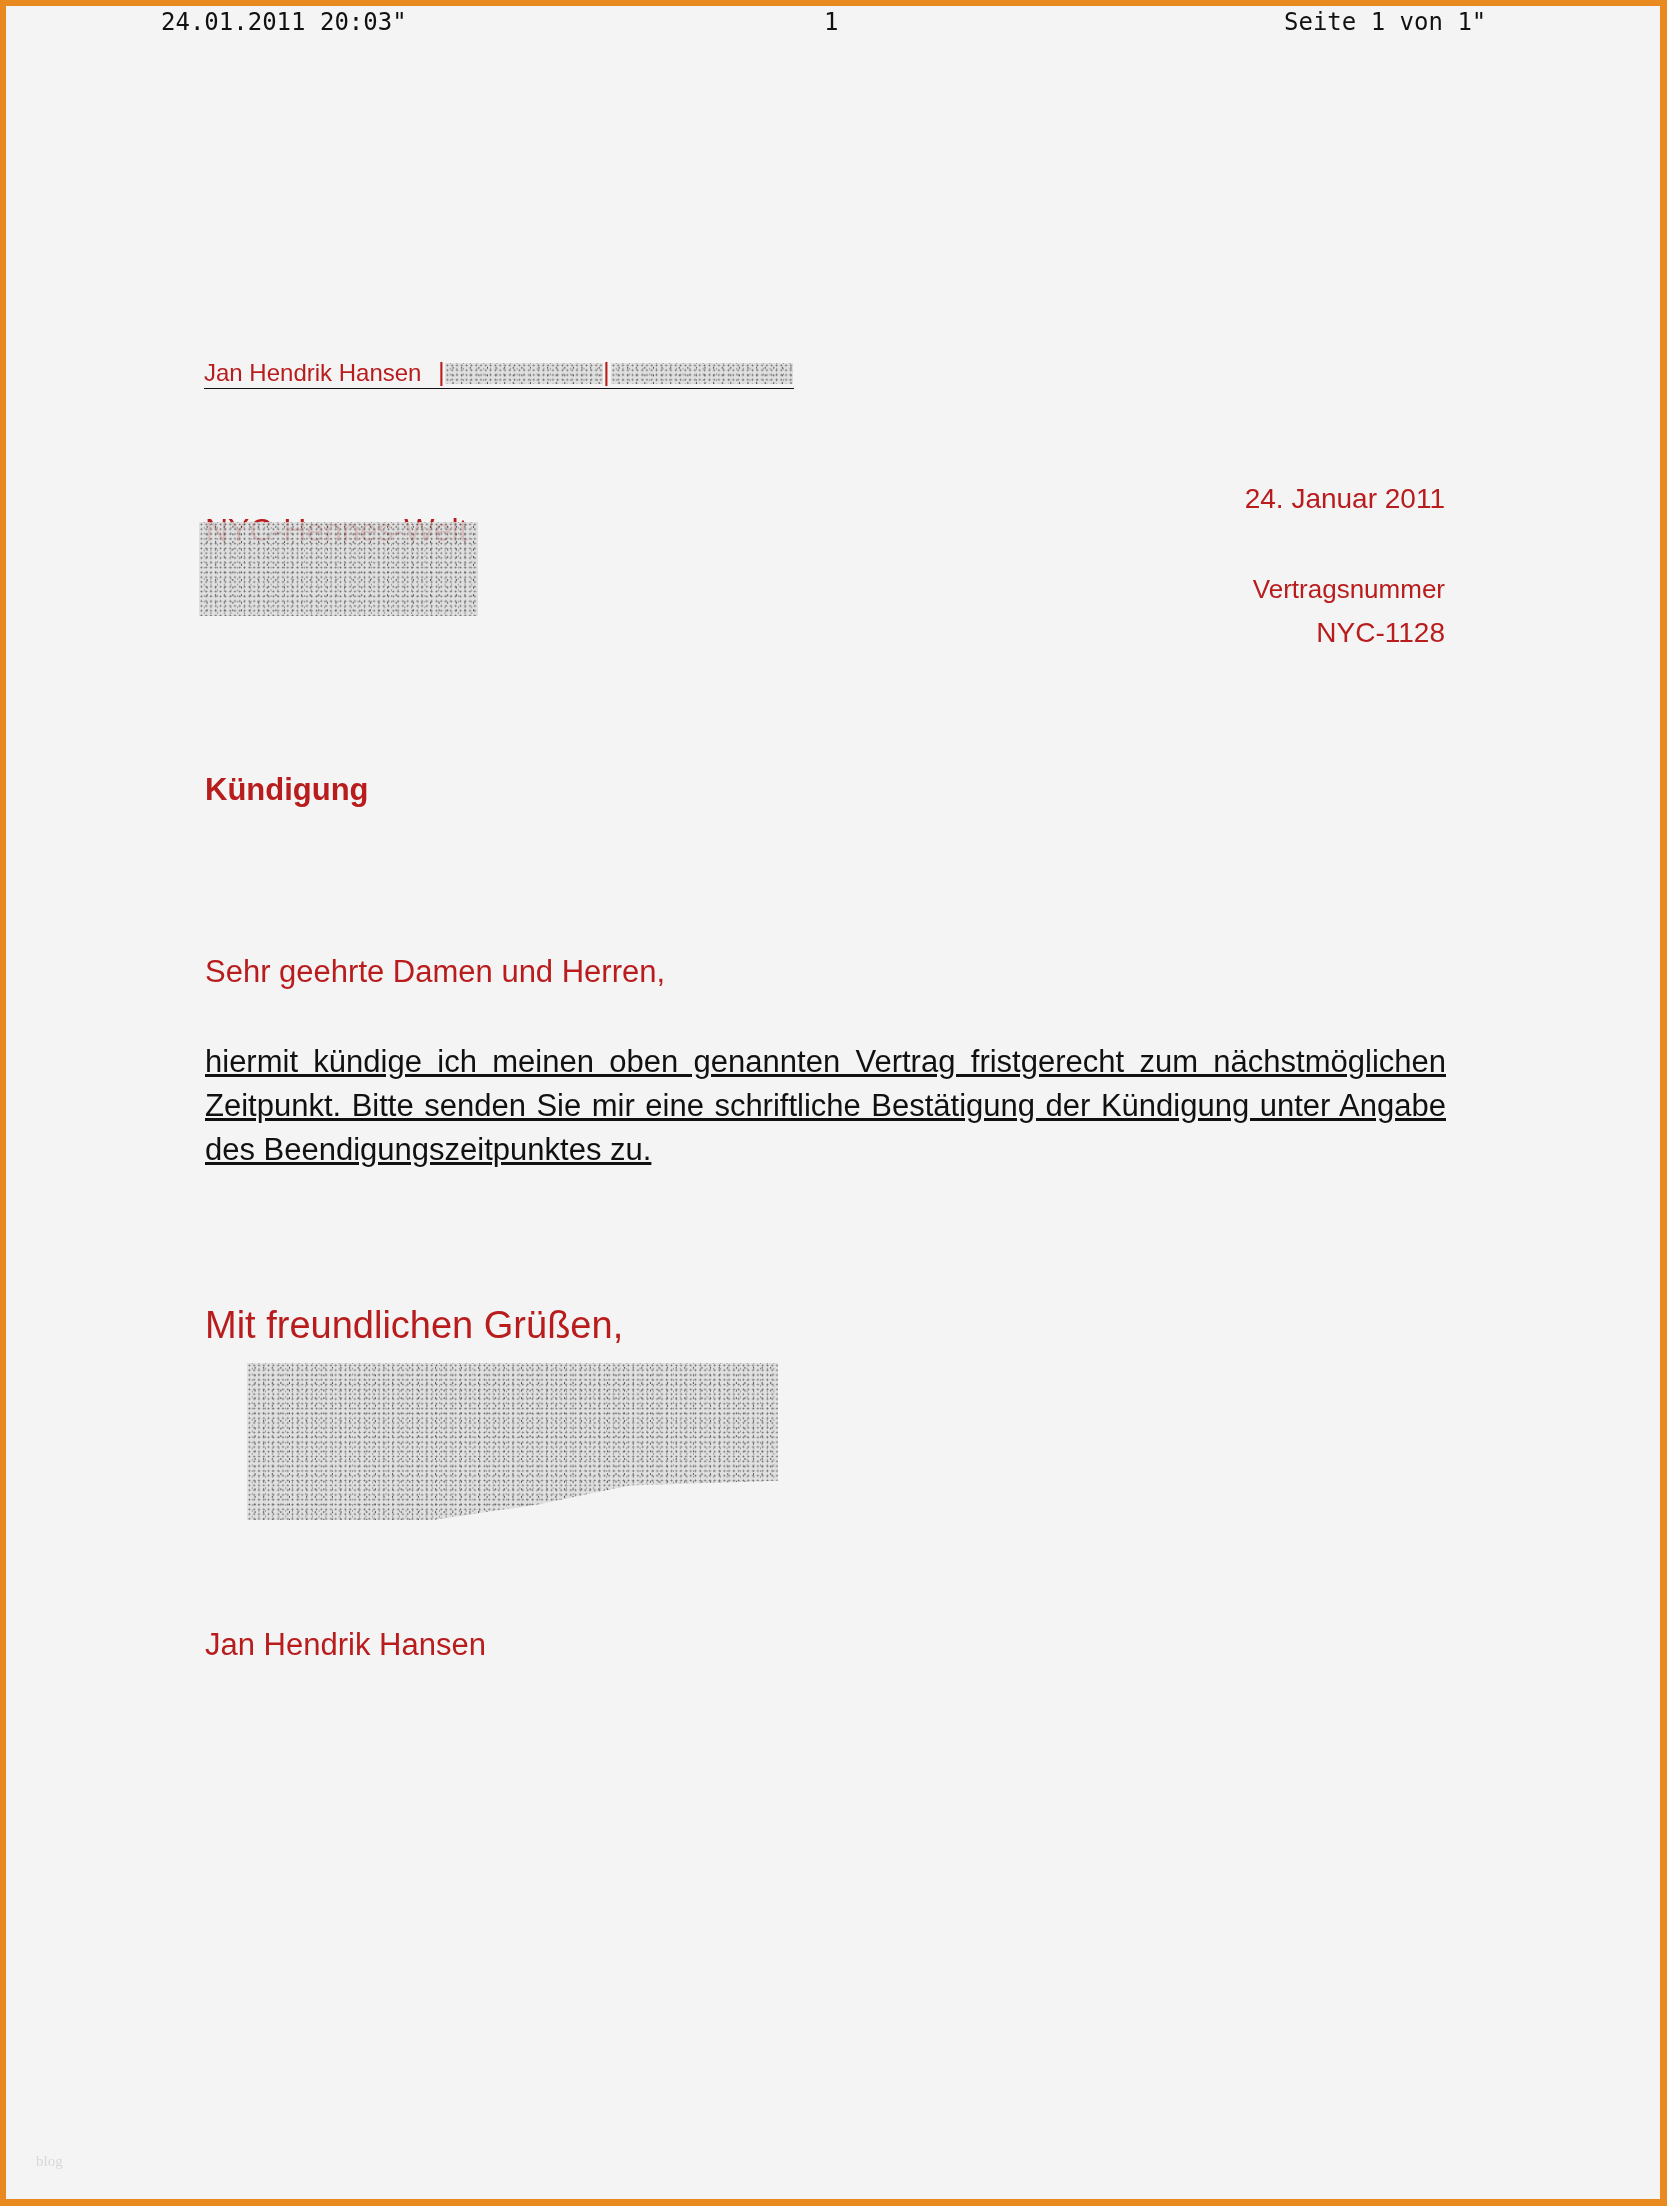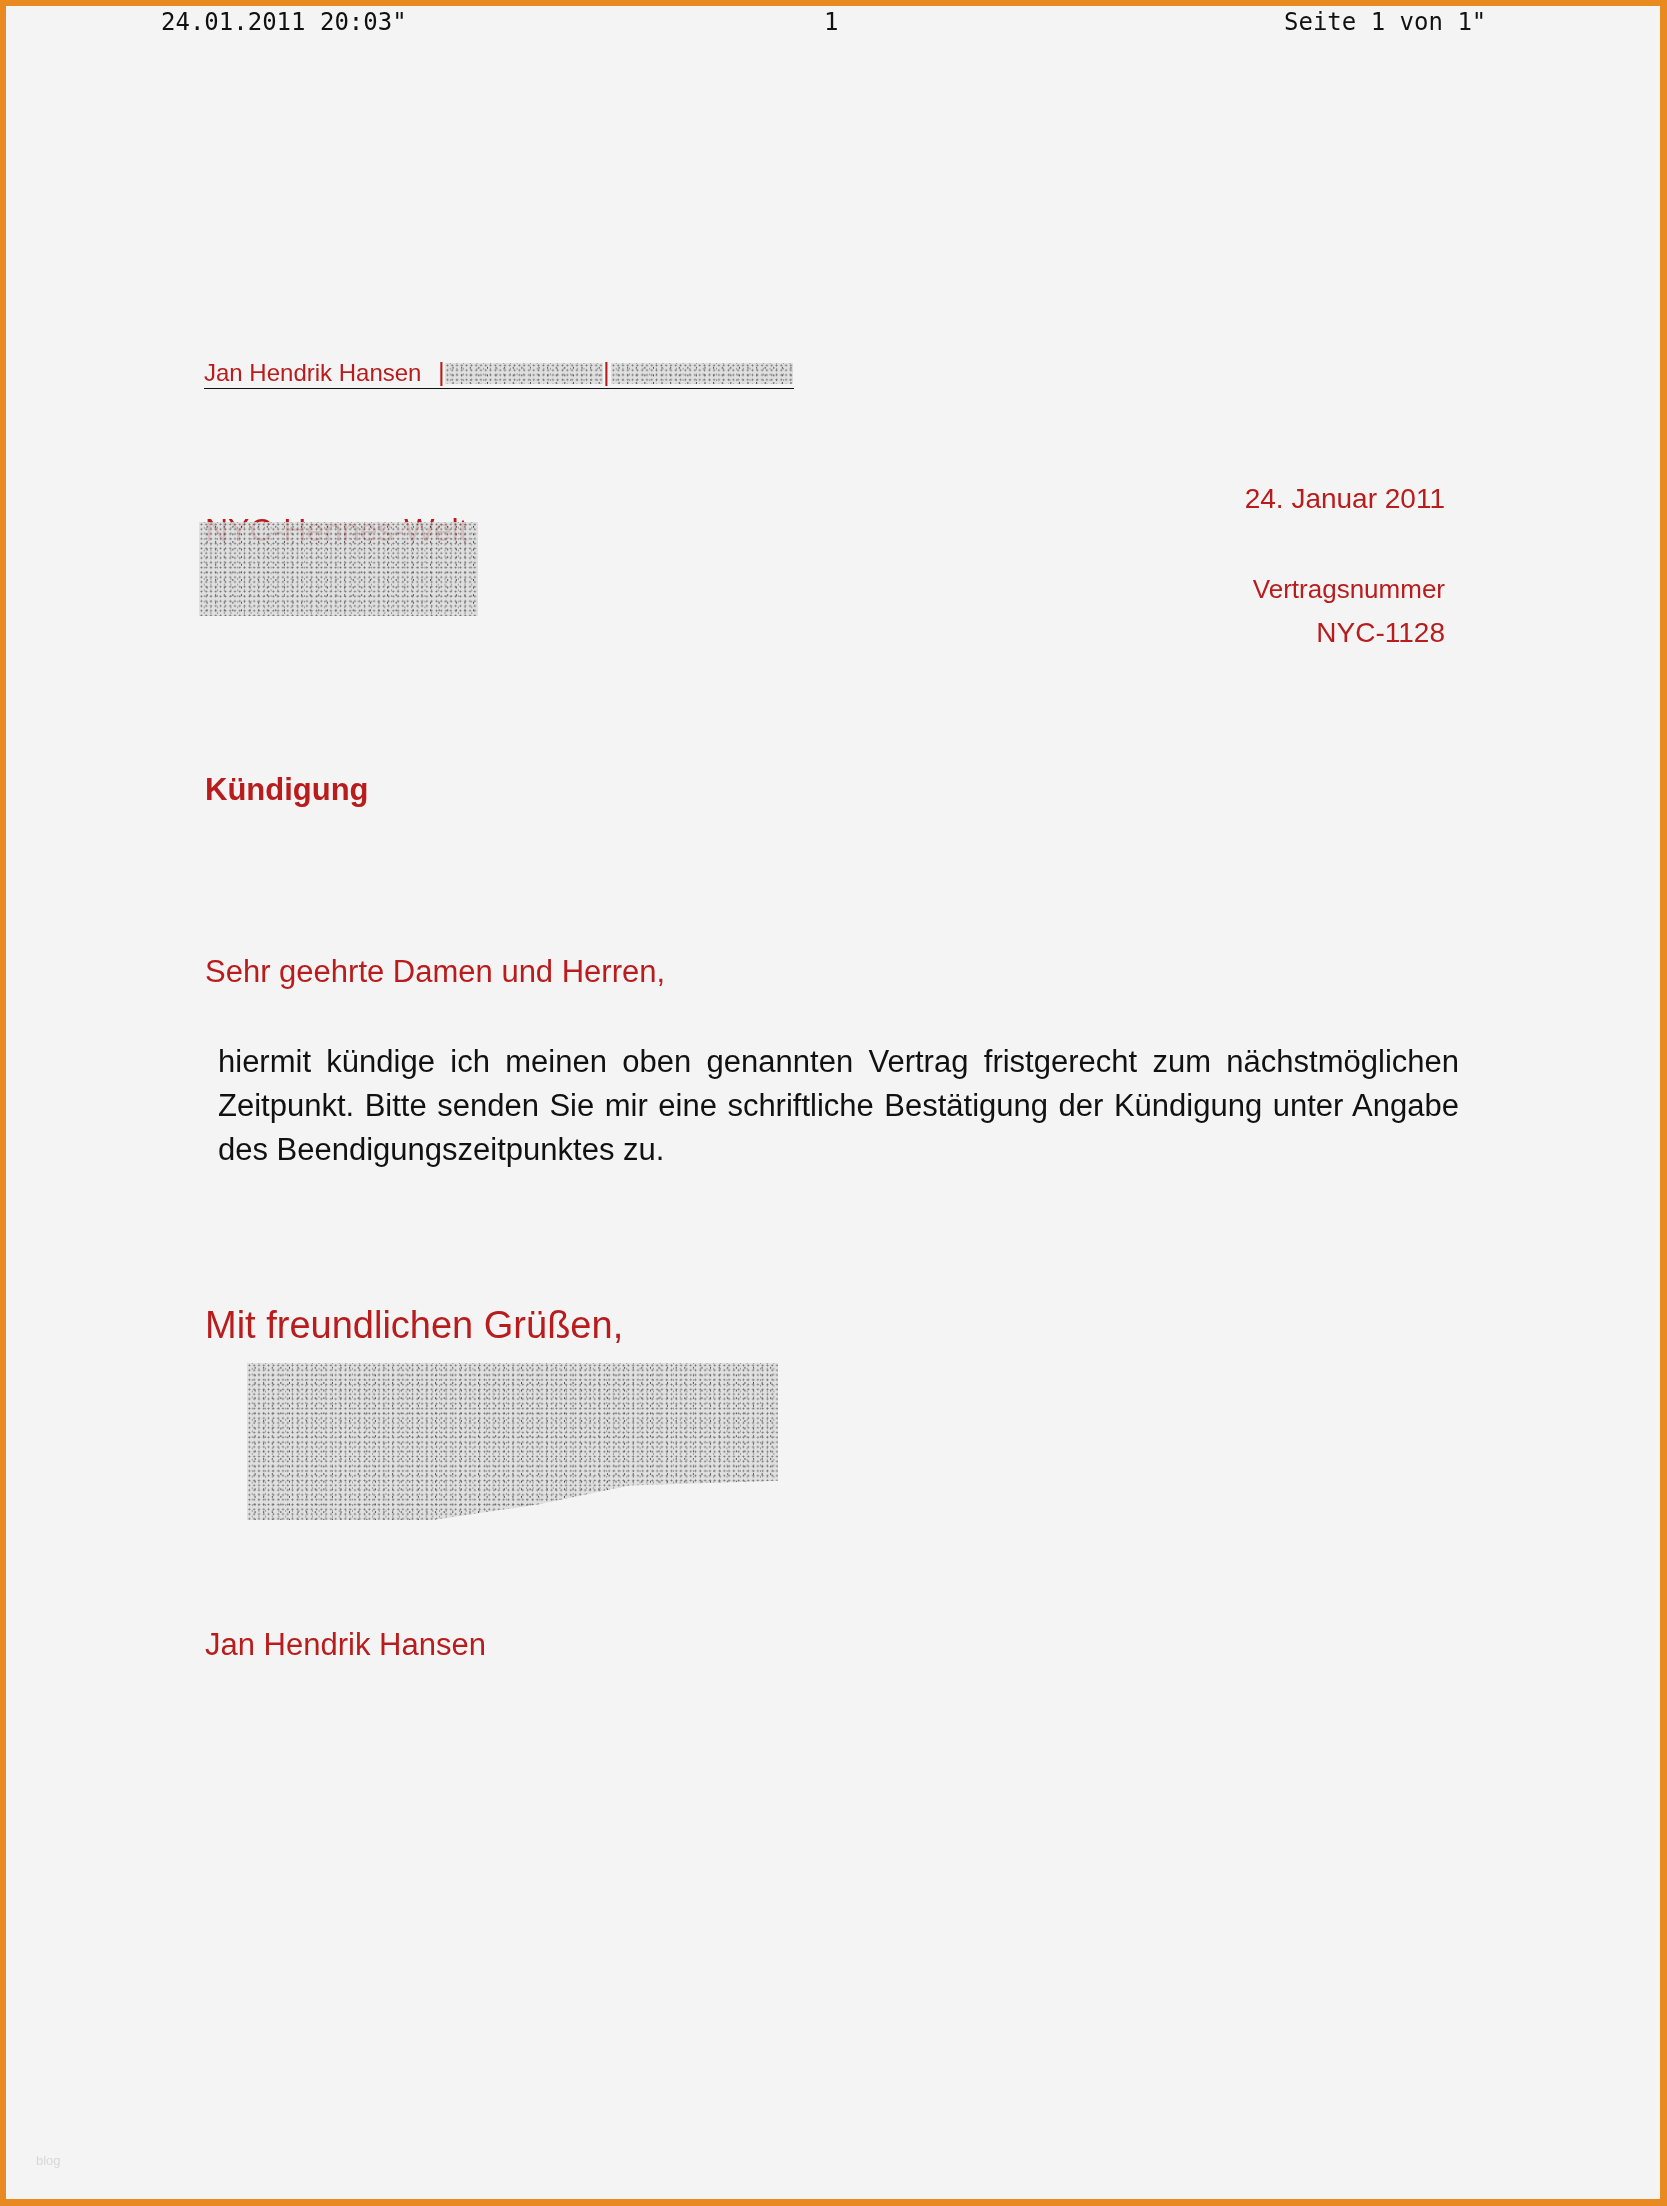--- a/index.html
+++ b/index.html
@@ -19,25 +19,25 @@
     background-color: #dcdcdc;
     background-image:
       radial-gradient(#555 0.8px, transparent 1.1px),
       radial-gradient(#888 0.7px, transparent 1.1px),
       radial-gradient(#333 0.6px, transparent 1px);
     background-size: 4.8px 4.8px, 6.7px 5.7px, 8.6px 7.6px;
     background-position: 0 0, 1.9px 2.9px, 3.8px 1px;
     opacity: 0.85;
   }
   .body-para {
-    position: absolute; left: 218px; width: 1241px;
+    position: absolute; left: 205px; width: 1241px;
     font-family: "Liberation Sans", "DejaVu Sans", sans-serif; font-size: 31px; line-height: 44px;
-    color: #111; text-align: justify; margin: 0;
+    color: #111; text-align: justify; margin: 0; text-decoration: underline;
   }
-  .watermark { position: absolute; left: 36px; top: 2153px; font-family: Liberation Sans, sans-serif; font-size: 13px; color: #d8d8d8; }
+  .watermark { position: absolute; left: 36px; top: 2153px; font-family: Liberation Serif, serif; font-size: 15px; color: #d8d8d8; }
 </style>
 </head>
 <body>
 
 <div class="frame"></div>
 
 <div class="mono" style="left:161px;">24.01.2011 20:03"</div>
 <div class="mono" style="left:824px;">1</div>
 <div class="mono" style="left:1284px;">Seite 1 von 1"</div>
 

